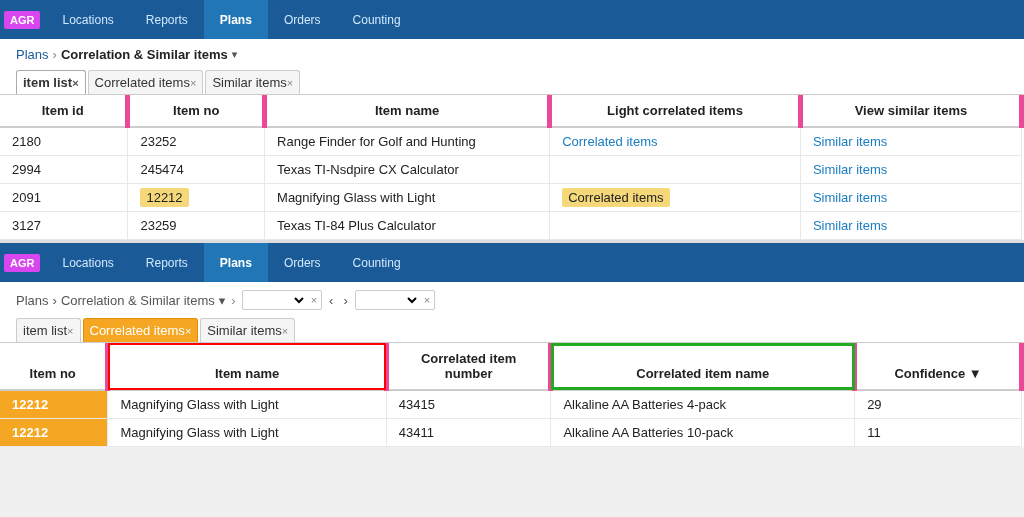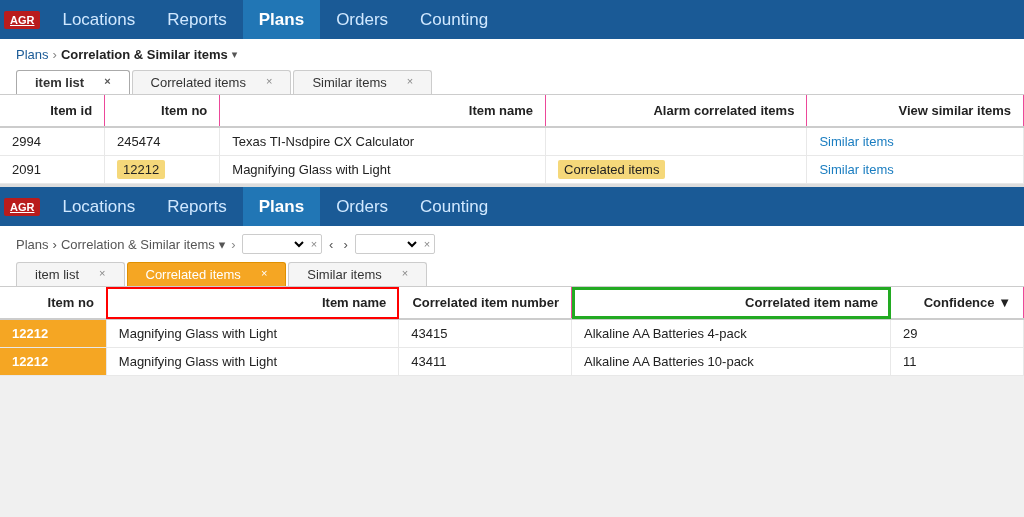--- a/index.html
+++ b/index.html
@@ -9,37 +9,36 @@
 
     
     .navbar {
       background: #1a5a96;
       display: flex;
       align-items: center;
       height: 39px;
       padding: 0 4px;
     }
     .navbar .logo {
-      background: #b91c1c;
+      background: #d946ef;
       color: #fff;
       font-weight: bold;
       font-size: 11px;
       padding: 3px 6px;
       margin-right: 6px;
       border-radius: 2px;
-      text-decoration: underline;
     }
     .navbar .nav-item {
       color: #d0e8ff;
       padding: 0 16px;
       height: 39px;
       display: flex;
       align-items: center;
       cursor: pointer;
-      font-size: 17px;
+      font-size: 12px;
     }
     .navbar .nav-item.active { background: #2176b5; color: #fff; font-weight: 600; }
 
     
     .breadcrumb {
       padding: 8px 16px 4px;
       font-size: 13px;
       color: #555;
       display: flex;
       align-items: center;
@@ -55,48 +54,48 @@
     }
 
     
     .tabs {
       display: flex;
       padding: 4px 16px 0;
       gap: 2px;
       border-bottom: 1px solid #ccc;
     }
     .tab {
-      padding: 4px 18px;
+      padding: 4px 6px;
       border: 1px solid #ccc;
       border-bottom: none;
       border-radius: 3px 3px 0 0;
       background: #f5f5f5;
       cursor: pointer;
       display: flex;
-      align-items: flex-start;
-      gap: 20px;
+      align-items: center;
+      gap: 0;
       color: #333;
     }
     .tab.active { background: #fff; border-color: #aaa; font-weight: 600; }
     .tab.active-orange { background: #f5a623; border-color: #e09000; color: #fff; }
     .tab .tab-close { color: #888; font-size: 11px; cursor: pointer; }
     .tab.active .tab-close { color: #555; }
     .tab.active-orange .tab-close { color: #fff; }
 
     
     .data-table {
       width: 100%;
       border-collapse: collapse;
     }
     .data-table thead tr th {
       background: #fff;
       border-bottom: 2px solid #ccc;
-      border-right: 1px solid #ec4899;
-      padding: 8px 12px;
-      text-align: right;
+      border-right: 5px solid #ec4899;
+      padding: 8px 28px;
+      text-align: center;
       font-weight: bold;
       color: #222;
       vertical-align: bottom;
     }
     .data-table tbody tr td {
       border-bottom: 1px solid #e8e8e8;
       border-right: 1px solid #e8e8e8;
       padding: 6px 12px;
       color: #222;
     }
@@ -201,37 +200,51 @@
       </div>
     </div>
 
     <div class="table-wrapper">
       <table class="data-table">
         <thead>
           <tr>
             <th>Item id</th>
             <th>Item no</th>
             <th>Item name</th>
-            <th>Alarm correlated items</th>
+            <th>Light correlated items</th>
             <th>View similar items</th>
           </tr>
         </thead>
         <tbody id="table1-body">
+        <tr>
+              <td>2180</td>
+              <td>23252</td>
+              <td>Range Finder for Golf and Hunting</td>
+              <td><a class="link-blue" href="#">Correlated items</a></td>
+              <td><a class="link-blue" href="#">Similar items</a></td>
+            </tr>
             <tr>
               <td>2994</td>
               <td>245474</td>
               <td>Texas TI-Nsdpire CX Calculator</td>
               <td></td>
               <td><a class="link-blue" href="#">Similar items</a></td>
             </tr>
             <tr>
               <td>2091</td>
               <td><span class="highlighted-cell">12212</span></td>
               <td>Magnifying Glass with Light</td>
               <td><span class="highlighted-cell">Correlated items</span></td>
+              <td><a class="link-blue" href="#">Similar items</a></td>
+            </tr>
+            <tr>
+              <td>3127</td>
+              <td>23259</td>
+              <td>Texas TI-84 Plus Calculator</td>
+              <td></td>
               <td><a class="link-blue" href="#">Similar items</a></td>
             </tr>
           </tbody>
       </table>
     </div>
   </div>
 
   <div class="panel2">
 
     <div class="navbar">

